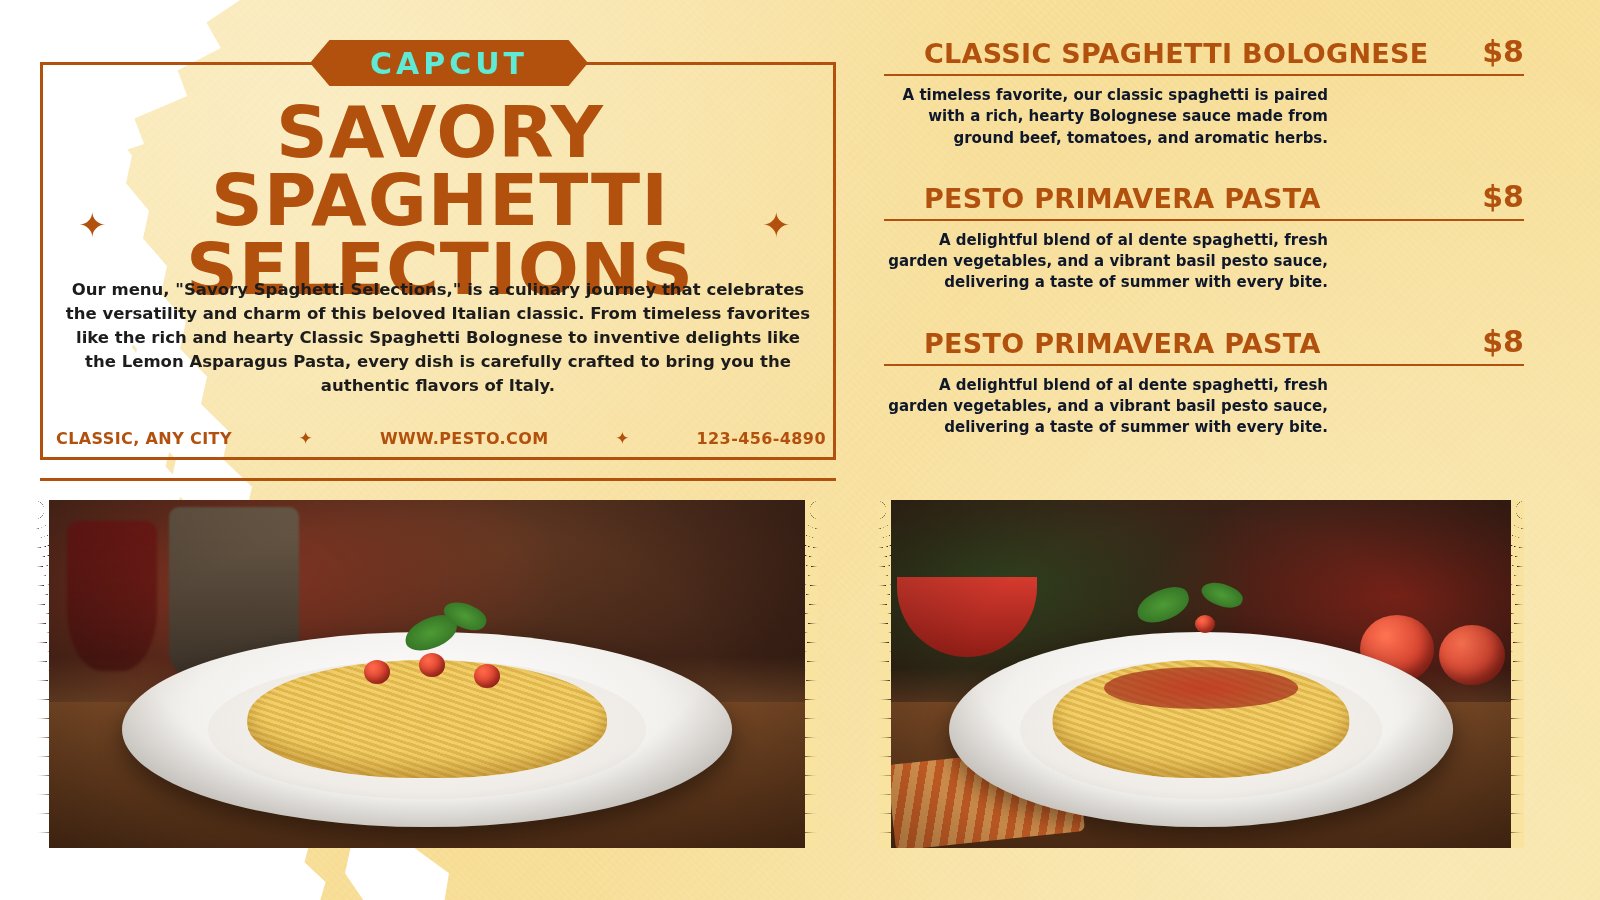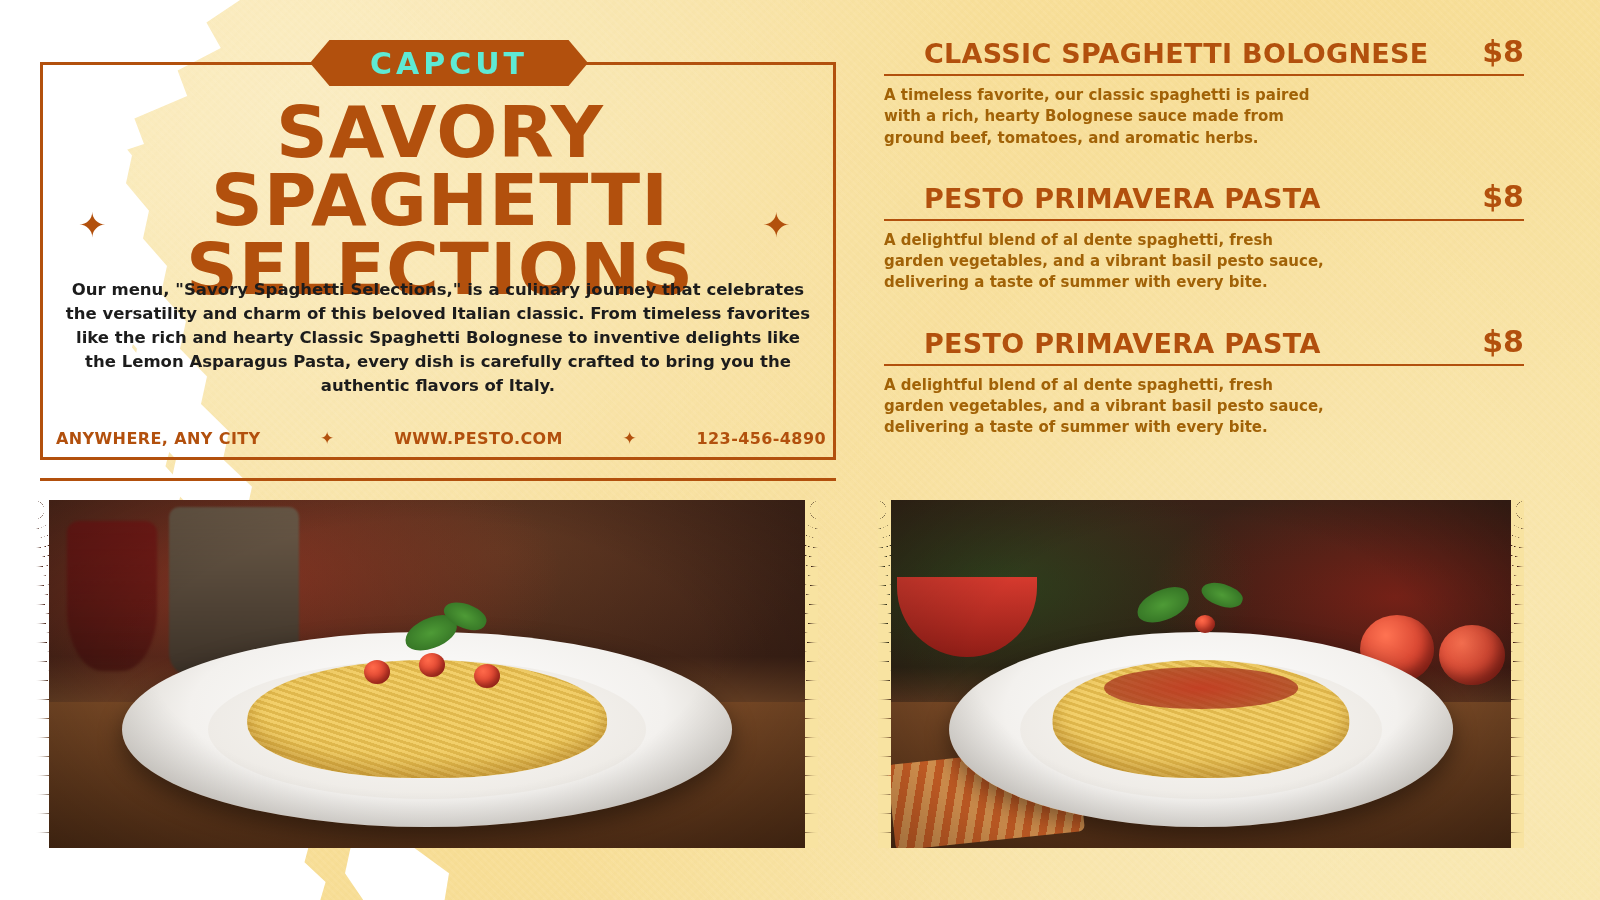--- a/index.html
+++ b/index.html
@@ -248,25 +248,26 @@
     font-size: 30px;
   }
   .menu-rule {
     margin-top: 5px;
     height: 0;
     border-top: 2px solid #b2500d;
   }
   .menu-desc {
     margin-top: 9px;
     width: 444px;
-    color: #a16207;
+    color: #0f172a;
     font-family: "DejaVu Sans", sans-serif;
     font-weight: bold;
     font-size: 15px;
     line-height: 1.42;
+    text-align: right;
   }
 
   
   .photo {
     position: absolute;
     overflow: hidden;
     background: #2a1a12;
   }
   .photo-left {
     left: 36px;
@@ -457,21 +458,21 @@
     <span class="title-line l1">SAVORY SPAGHETTI</span>
     <span class="title-line l2">SELECTIONS</span>
   </div>
 
   <span class="spark left">✦</span>
   <span class="spark right">✦</span>
 
   <div class="blurb">Our menu, "Savory Spaghetti Selections," is a culinary journey that celebrates the versatility and charm of this beloved Italian classic. From timeless favorites like the rich and hearty Classic Spaghetti Bolognese to inventive delights like the Lemon Asparagus Pasta, every dish is carefully crafted to bring you the authentic flavors of Italy.</div>
 
   <div class="contact-row">
-    <span>ANYWHERE, ANY CITY</span>
+    <span>CLASSIC, ANY CITY</span>
     <span class="contact-diamond">✦</span>
     <span>WWW.PESTO.COM</span>
     <span class="contact-diamond">✦</span>
     <span>123-456-4890</span>
   </div>
 
   <div class="menu">
 
     <div class="menu-item">
       <div class="menu-head">

